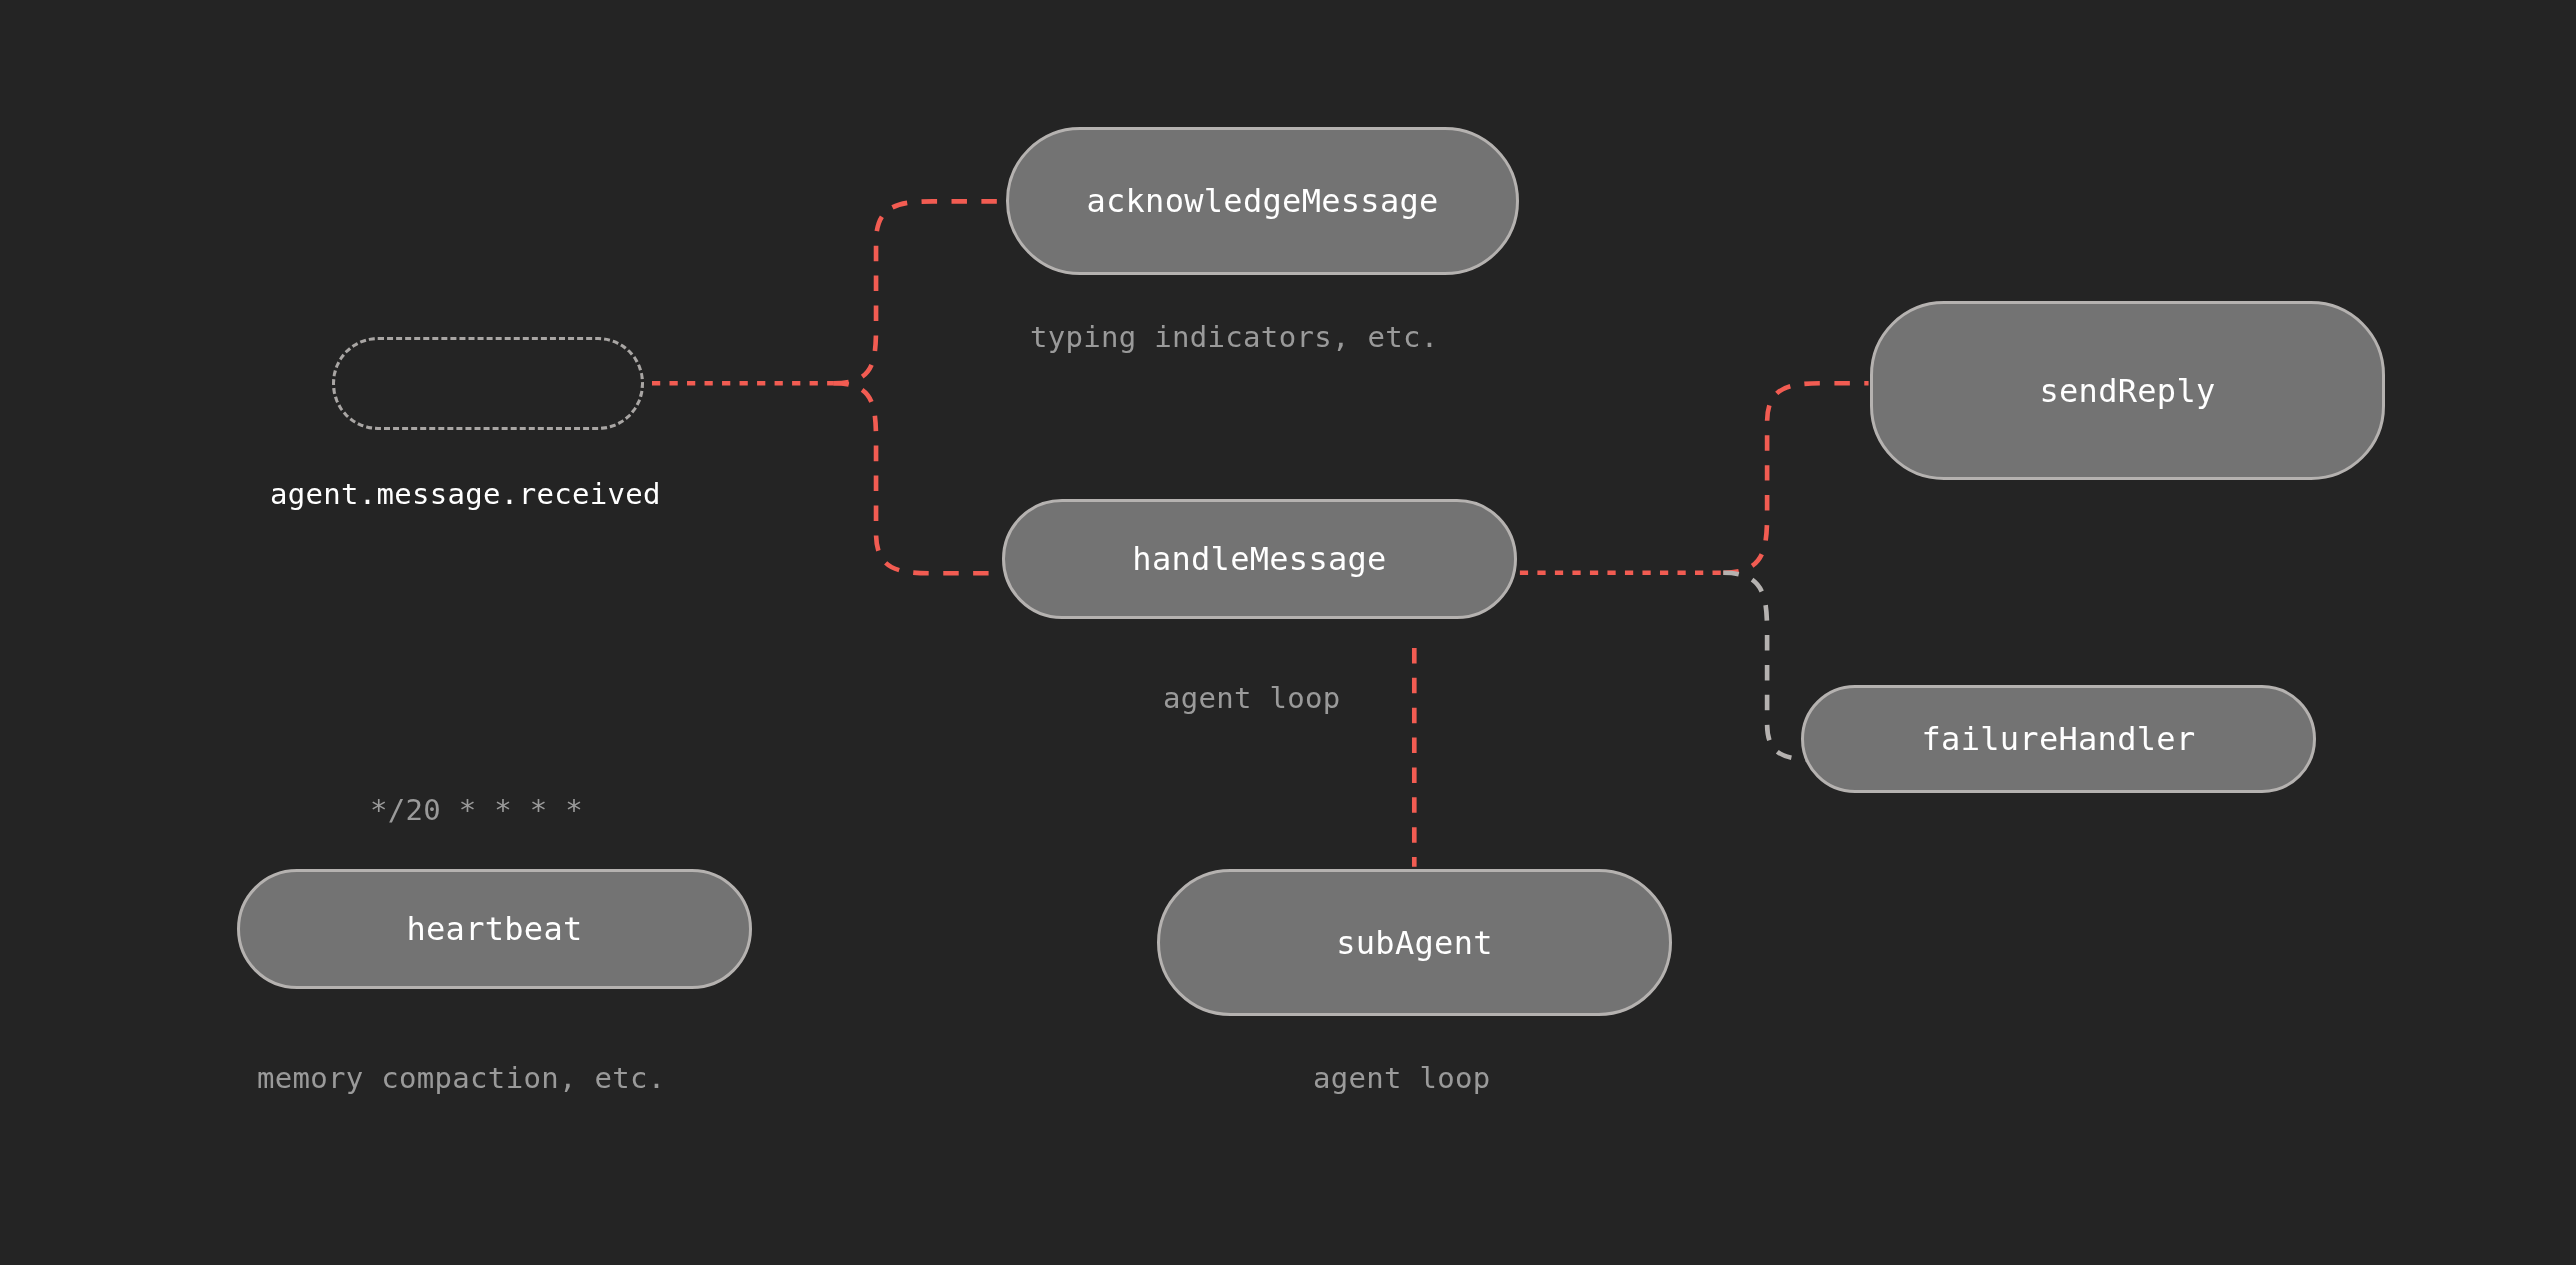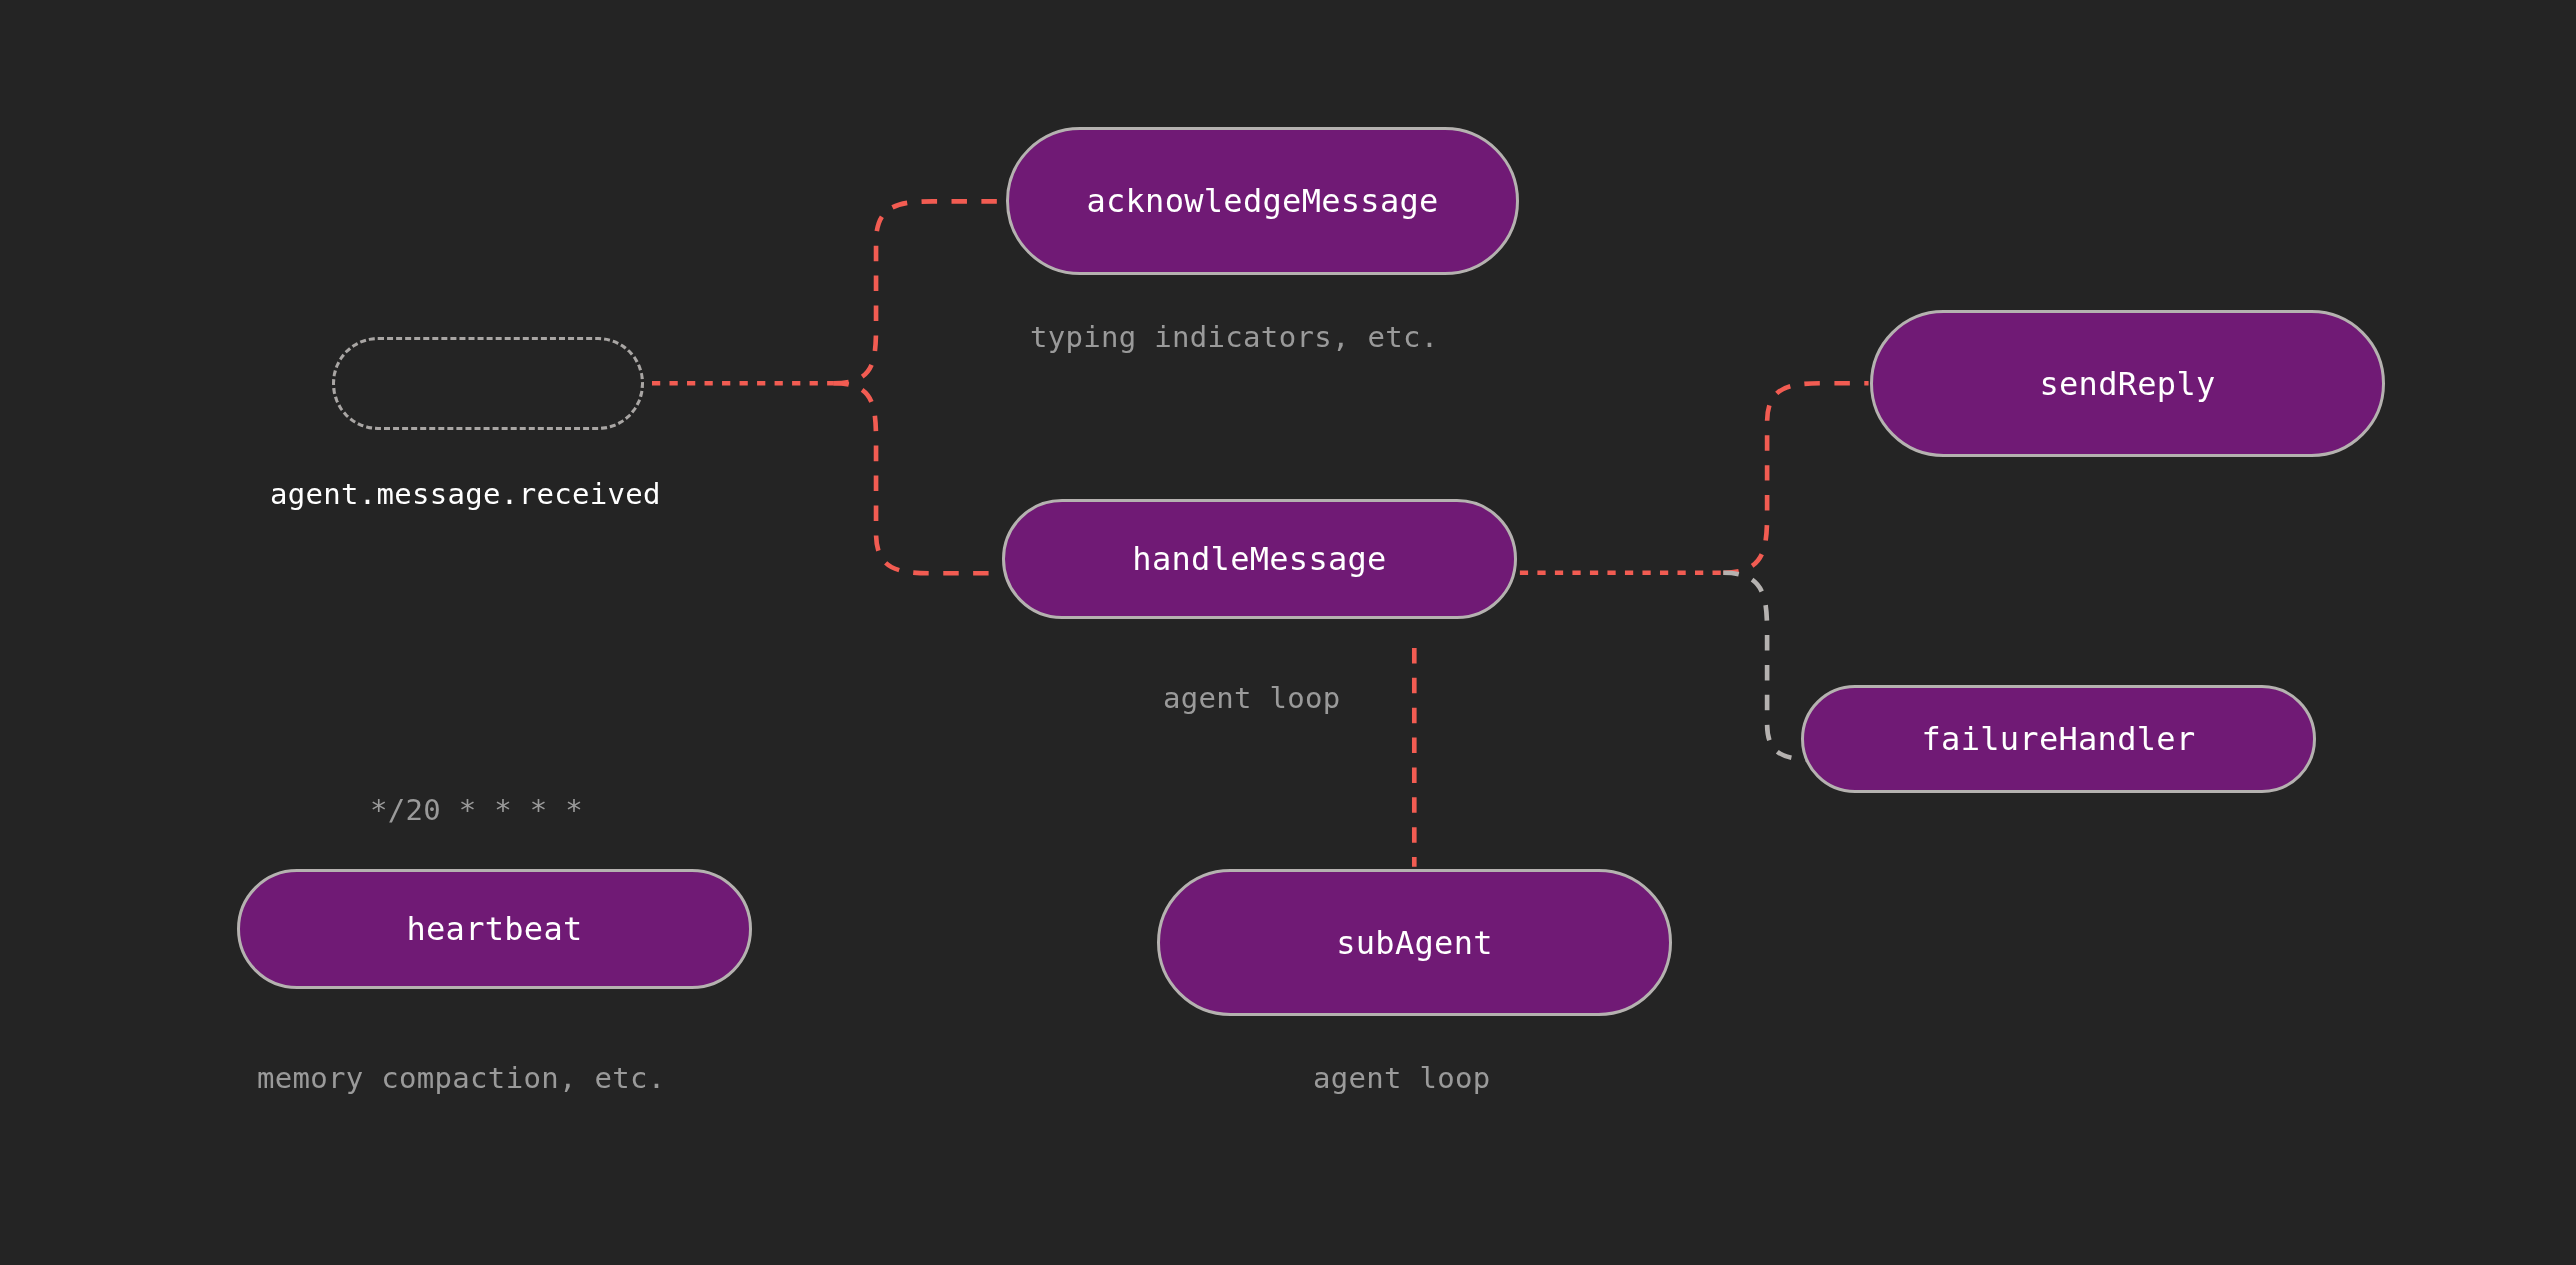--- a/index.html
+++ b/index.html
@@ -21,21 +21,21 @@
     width: 2638px;
     height: 1265px;
     pointer-events: none;
   }
   .node {
     position: absolute;
     box-sizing: border-box;
     display: flex;
     align-items: center;
     justify-content: center;
-    background: #701a75;
+    background: #737373;
     border: 3.6px solid #b5b2b0;
     border-radius: 77px;
     color: #ffffff;
     font-size: 32px;
     letter-spacing: 0.3px;
     white-space: nowrap;
   }
   .node.event {
     background: transparent;
     border-style: dashed;
@@ -73,21 +73,21 @@
   <div id="node-layer">
       <div class="node event" style="left: 332px; top: 337px; width: 312px; height: 93px; border-radius: 46px;">
         <span></span>
       </div>
       <div class="node" style="left: 1006px; top: 127px; width: 513px; height: 148px; border-radius: 74px;">
         <span>acknowledgeMessage</span>
       </div>
       <div class="node" style="left: 1002px; top: 499px; width: 515px; height: 120px; border-radius: 74px; align-items: center;">
         <span>handleMessage</span>
       </div>
-      <div class="node" style="left: 1870px; top: 310px; width: 515px; height: 147px; border-radius: 74px;">
+      <div class="node" style="left: 1870px; top: 301px; width: 515px; height: 179px; border-radius: 74px;">
         <span>sendReply</span>
       </div>
       <div class="node" style="left: 1801px; top: 685px; width: 515px; height: 108px; border-radius: 74px;">
         <span>failureHandler</span>
       </div>
       <div class="node" style="left: 1157px; top: 869px; width: 515px; height: 147px; border-radius: 74px;">
         <span>subAgent</span>
       </div>
       <div class="node" style="left: 237px; top: 869px; width: 515px; height: 120px; border-radius: 74px;">
         <span>heartbeat</span>

